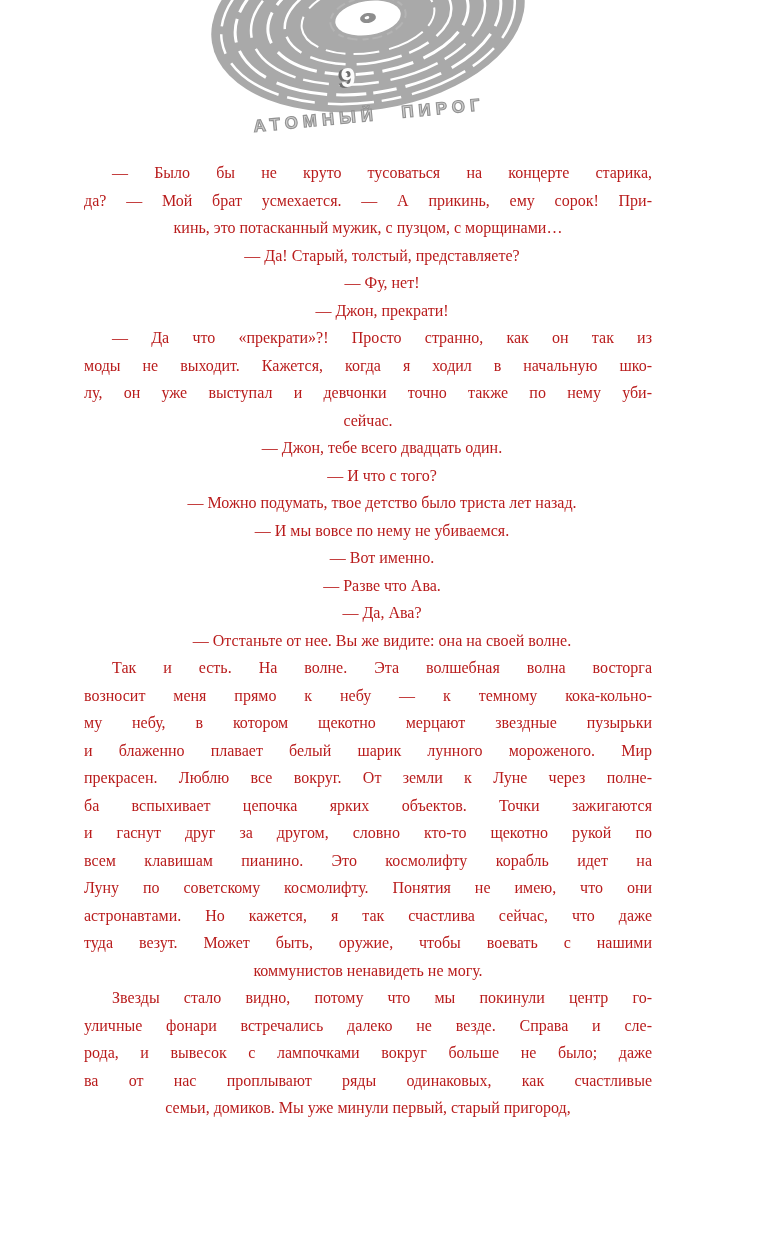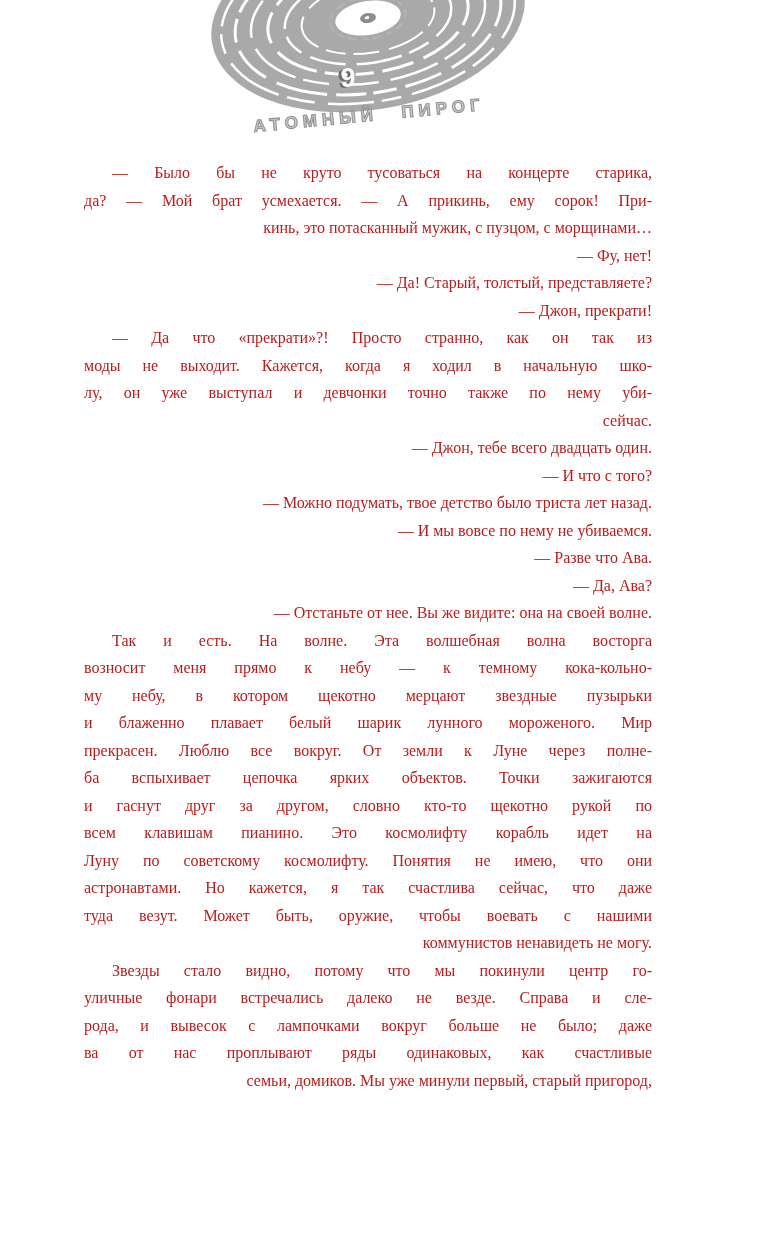--- a/index.html
+++ b/index.html
@@ -49,21 +49,21 @@
     position: absolute;
     left: 84px;
     top: 159px;
     width: 568px;
     font-size: 16px;
     line-height: 27.5px;
     color: #b91c1c;
   }
   .line {
     height: 27.5px;
-    text-align: right;
+    text-align: center;
   }
   .line.j {
     text-align: justify;
     text-align-last: justify;
   }
   .line.in {
     text-indent: 28px;
   }
 </style>
 </head>
@@ -88,31 +88,32 @@
   </svg>
 
   <div class="chapter-number">9</div>
 
   <div class="book-title">АТОМНЫЙ ПИРОГ</div>
 
   <div class="text-block">
     <div class="line in j">— Было бы не круто тусоваться на концерте старика,</div>
     <div class="line j">да? — Мой брат усмехается. — А прикинь, ему сорок! При-</div>
     <div class="line">кинь, это потасканный мужик, с пузцом, с морщинами…</div>
+    <div class="line in">— Да! Старый, толстый, представляете?</div>
     <div class="line in">— Фу, нет!</div>
-    <div class="line in">— Да! Старый, толстый, представляете?</div>
     <div class="line in">— Джон, прекрати!</div>
     <div class="line in j">— Да что «прекрати»?! Просто странно, как он так из</div>
     <div class="line j">моды не выходит. Кажется, когда я ходил в начальную шко-</div>
     <div class="line j">лу, он уже выступал и девчонки точно также по нему уби-</div>
     <div class="line">сейчас.</div>
     <div class="line in">— Джон, тебе всего двадцать один.</div>
     <div class="line in">— И что с того?</div>
     <div class="line in">— Можно подумать, твое детство было триста лет назад.</div>
     <div class="line in">— И мы вовсе по нему не убиваемся.</div>
+    <div class="line in">— Вот именно.</div>
     <div class="line in">— Разве что Ава.</div>
     <div class="line in">— Да, Ава?</div>
     <div class="line in">— Отстаньте от нее. Вы же видите: она на своей волне.</div>
     <div class="line in j">Так и есть. На волне. Эта волшебная волна восторга</div>
     <div class="line j">возносит меня прямо к небу — к темному кока-кольно-</div>
     <div class="line j">му небу, в котором щекотно мерцают звездные пузырьки</div>
     <div class="line j">и блаженно плавает белый шарик лунного мороженого. Мир</div>
     <div class="line j">прекрасен. Люблю все вокруг. От земли к Луне через полне-</div>
     <div class="line j">ба вспыхивает цепочка ярких объектов. Точки зажигаются</div>
     <div class="line j">и гаснут друг за другом, словно кто-то щекотно рукой по</div>

